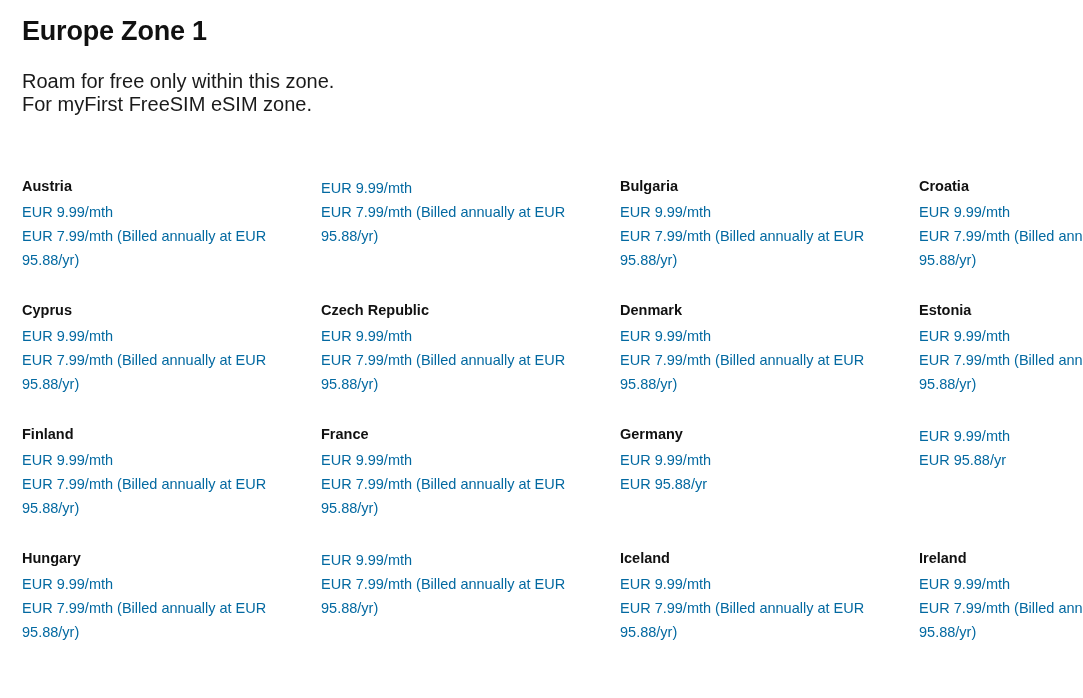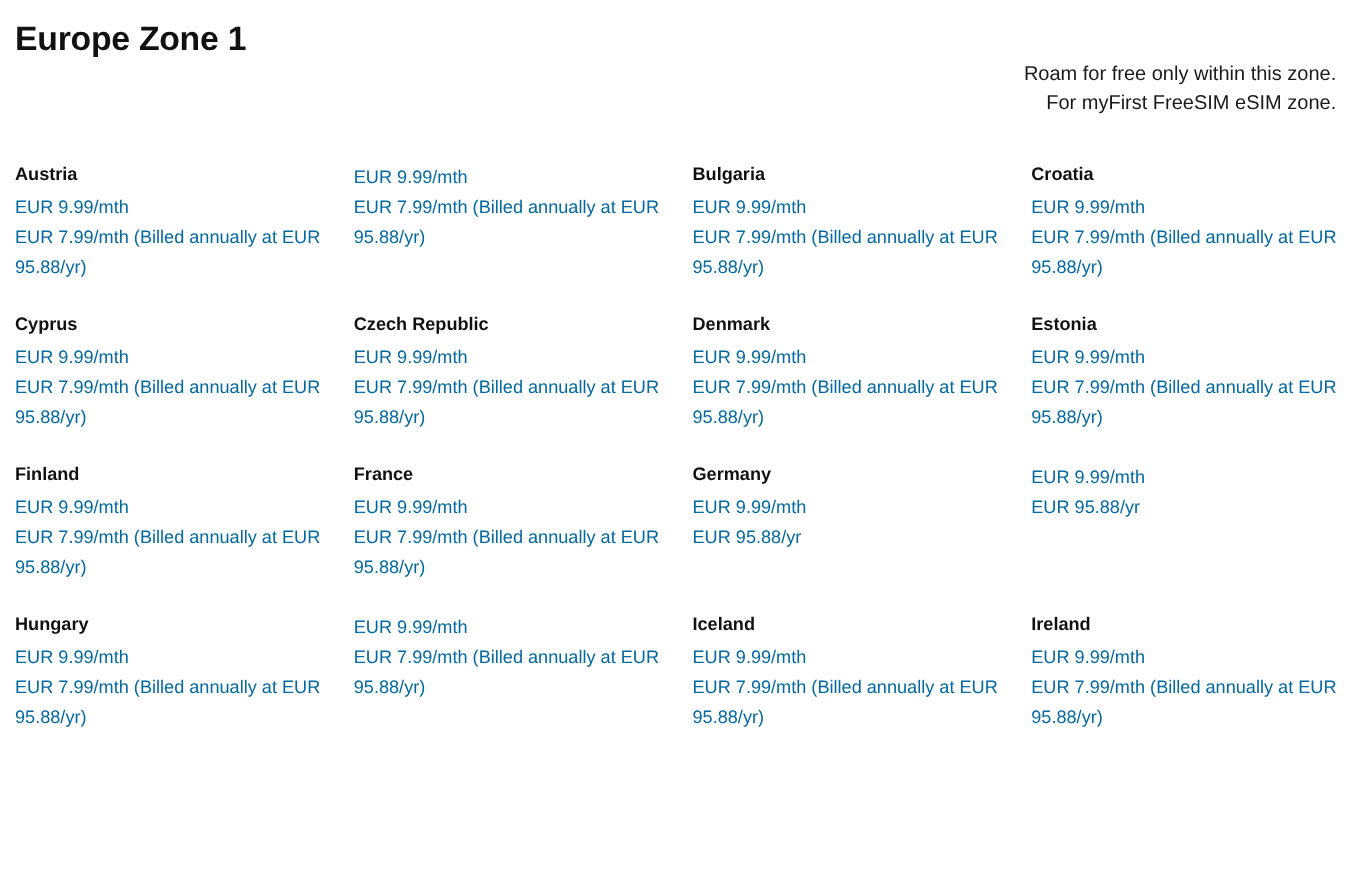--- a/index.html
+++ b/index.html
@@ -8,46 +8,47 @@
     background: #ffffff;
   }
   body {
     width: 1083px;
     height: 698px;
     font-family: "Liberation Sans", sans-serif;
     color: #1a1a1a;
     overflow: hidden;
   }
   .page {
-    padding: 14px 14px 0 12px;
+    padding: 14px 14px 0 22px;
     box-sizing: border-box;
   }
   .page-title {
     font-size: 27px;
     font-weight: bold;
     letter-spacing: -0.2px;
     margin: 0 0 0 0;
     line-height: 34px;
     color: #111111;
   }
   .intro {
-    font-size: 16px;
+    margin-top: 22px;
+    font-size: 20px;
     line-height: 23px;
     color: #1a1a1a;
-    text-align: right;
   }
   .intro div {
     white-space: nowrap;
   }
   .grid {
-    margin-top: 36px;
+    margin-top: 60px;
     display: grid;
     grid-template-columns: repeat(4, 271px);
     column-gap: 0px;
     row-gap: 24px;
+    gap: 28px;
   }
   .country {
     padding-right: 18px;
     box-sizing: border-box;
   }
   .country-name {
     font-size: 14.5px;
     font-weight: bold;
     color: #111111;
     line-height: 21px;

